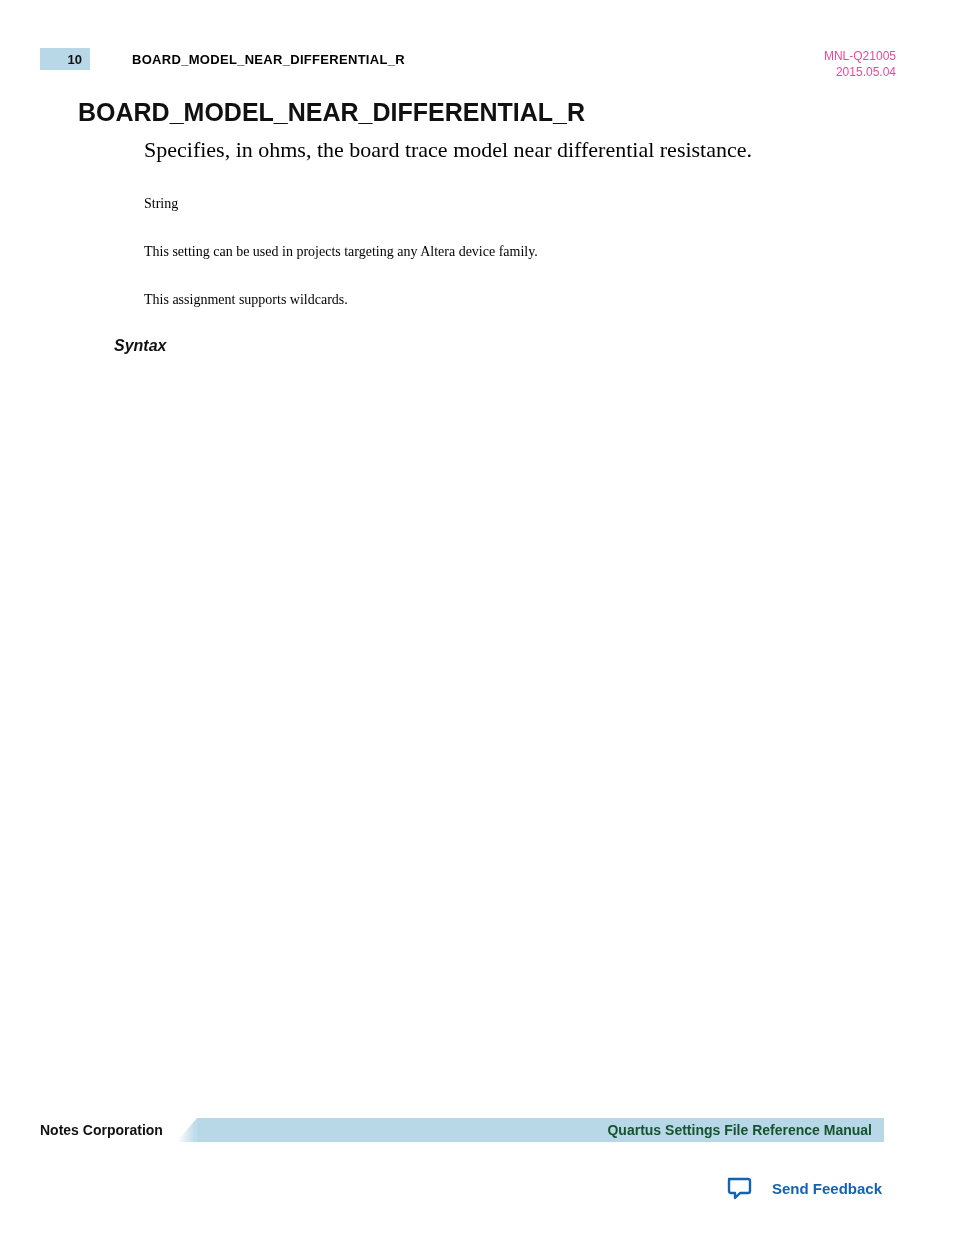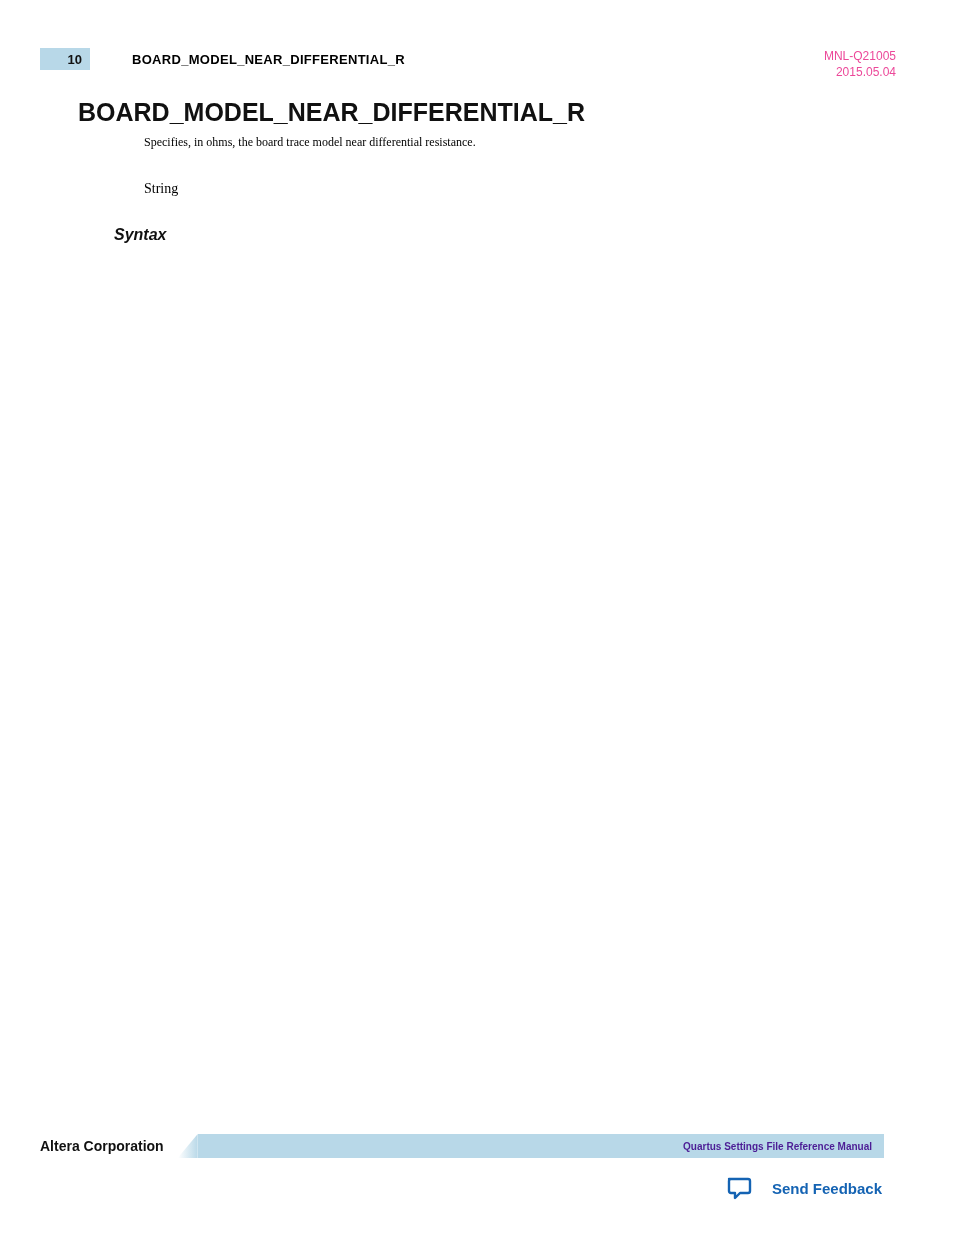--- a/index.html
+++ b/index.html
@@ -57,21 +57,21 @@
     .main-title {
       font-family: Arial, Helvetica, sans-serif;
       font-weight: bold;
       font-size: 25px;
       margin-left: 38px;
       margin-bottom: 6px;
       color: #111;
     }
     .description {
       margin-left: 104px;
-      font-size: 12px;
+      font-size: 22px;
       line-height: 1.55;
       margin-bottom: 26px;
     }
     .subsection-label {
       font-family: Arial, Helvetica, sans-serif;
       font-weight: bold;
       font-size: 16px;
       margin-left: 74px;
       margin-bottom: 6px;
       color: #111;
@@ -115,29 +115,29 @@
       flex: 1;
       background: #b8d8e8;
       display: flex;
       align-items: center;
       justify-content: flex-end;
       padding-right: 12px;
     }
     .footer-right a {
       font-family: Arial, Helvetica, sans-serif;
       font-weight: bold;
-      font-size: 10px;
-      color: #4c1d95;
+      font-size: 14px;
+      color: #14532d;
       text-decoration: none;
     }
     .feedback-row {
       display: flex;
       align-items: center;
       justify-content: flex-end;
-      margin-top: 18px;
+      margin-top: 34px;
       gap: 20px;
       padding-right: 2px;
     }
     .feedback-icon svg { display: block; }
     .feedback-link {
       font-family: Arial, Helvetica, sans-serif;
       font-weight: bold;
       font-size: 15px;
       color: #1463b3;
       text-decoration: none;
@@ -156,27 +156,29 @@
       <div>MNL-Q21005</div>
       <div>2015.05.04</div>
     </div>
   </div>
 
   <h1 class="main-title">BOARD_MODEL_NEAR_DIFFERENTIAL_R</h1>
   <p class="description">Specifies, in ohms, the board trace model near differential resistance.</p>
 
   <p class="subsection-text">String</p>
 
+  <p class="subsection-text">This setting can be used in projects targeting any Altera device family.</p>
 
+  <p class="subsection-text">This assignment supports wildcards.</p>
 
   <div class="subsection-label syntax-label">Syntax</div>
 
   <div class="footer">
     <div class="footer-bar">
-      <div class="footer-left">Altera Corporation</div>
+      <div class="footer-left">Notes Corporation</div>
       <div class="footer-sep"></div>
       <div class="footer-right">
         <a href="#">Quartus Settings File Reference Manual</a>
       </div>
     </div>
     <div class="feedback-row">
       <span class="feedback-icon">
         <svg width="26" height="24" viewBox="0 0 26 24" fill="none">
           <path d="M3 3 H22 Q24 3 24 5 V15 Q24 17 22 17 H14 L9 22 V17 H5 Q3 17 3 15 V5 Q3 3 5 3 Z" stroke="#1463b3" stroke-width="2.4" fill="none" stroke-linejoin="round"></path>
         </svg>

